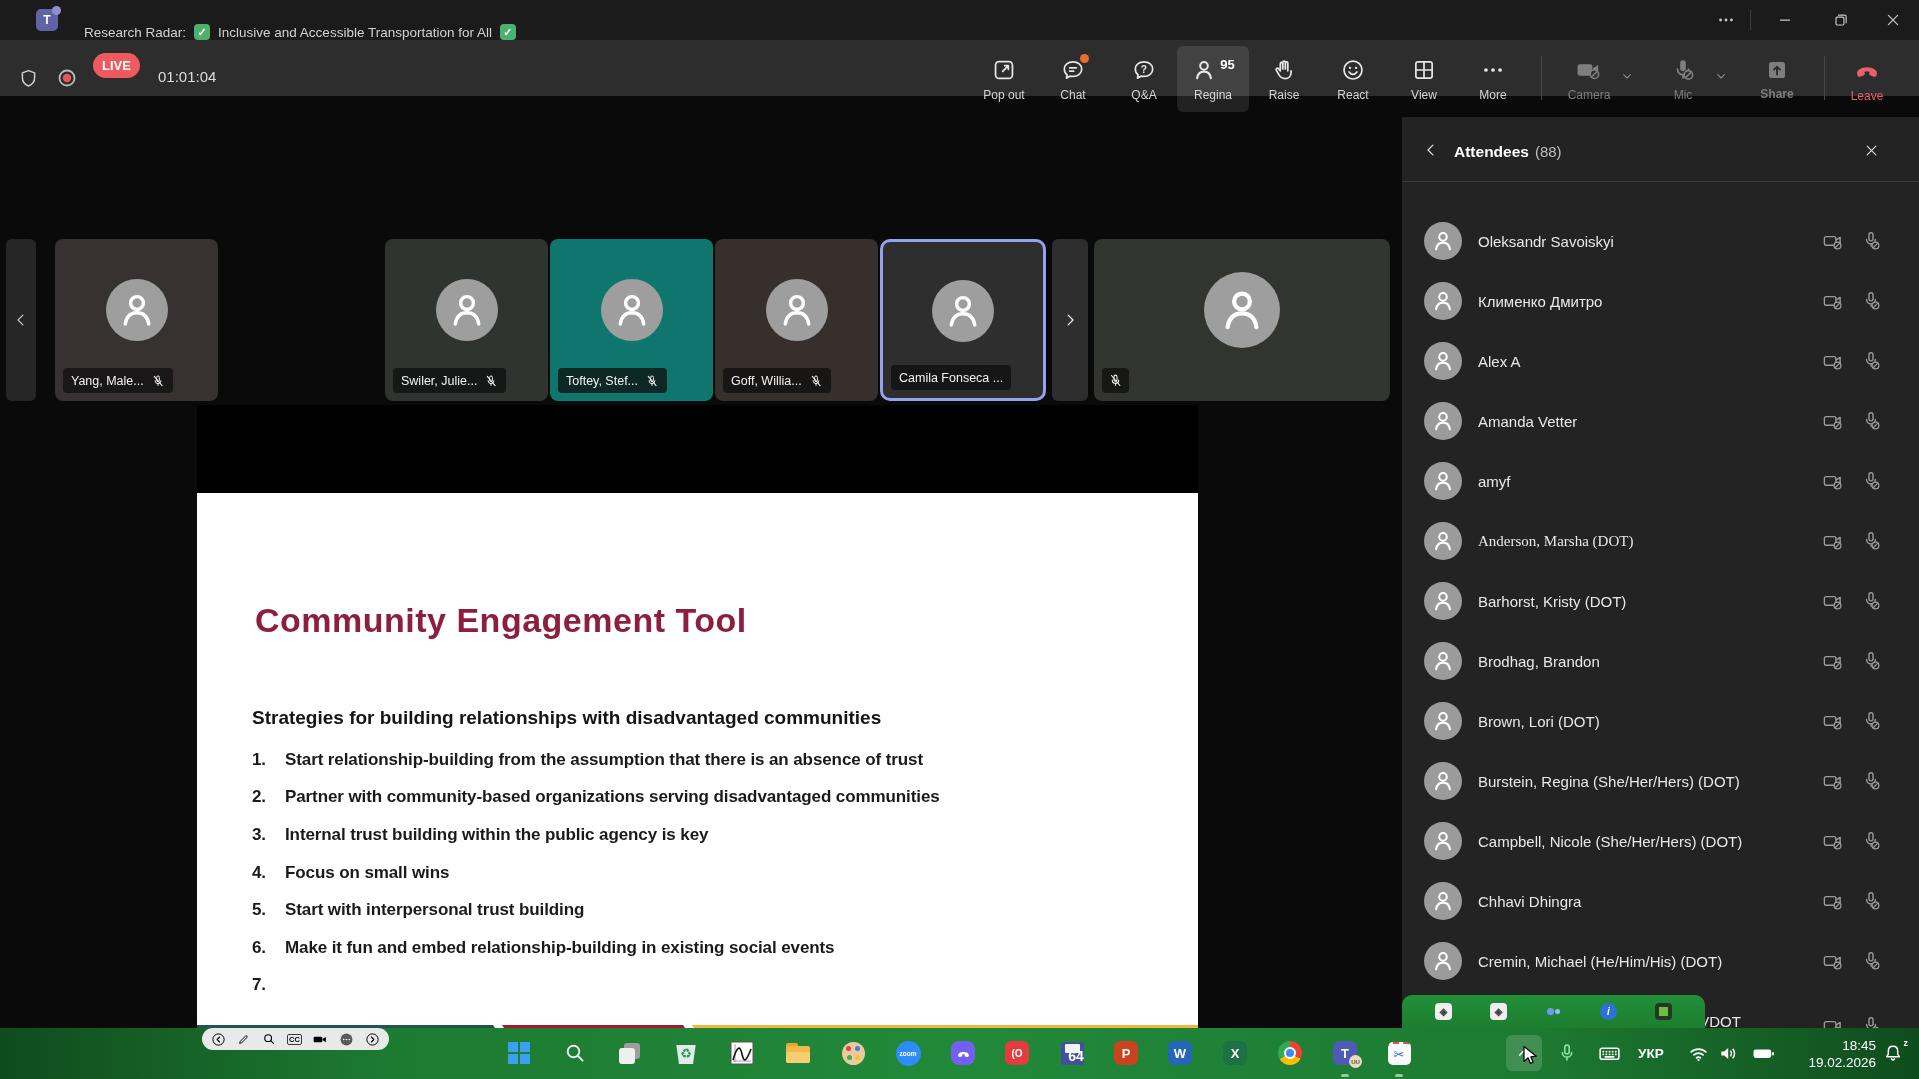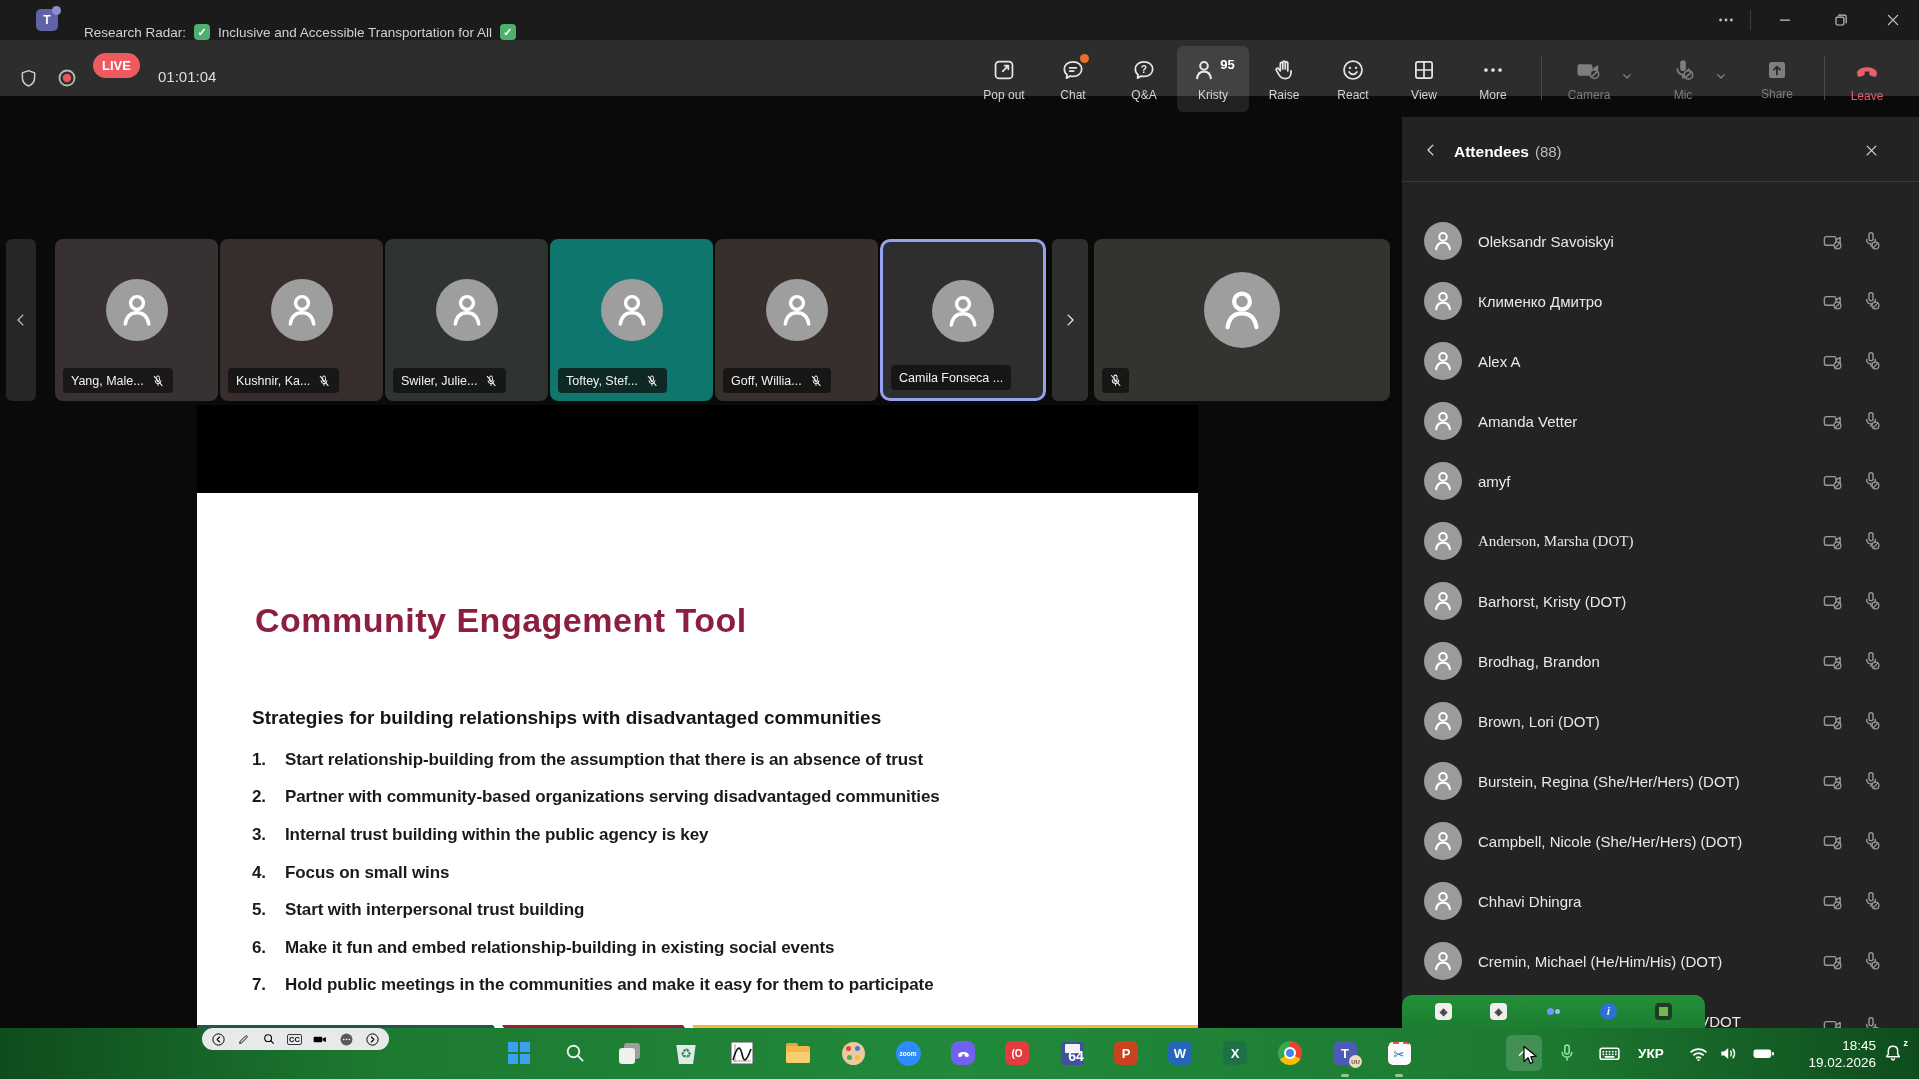--- a/index.html
+++ b/index.html
@@ -304,21 +304,21 @@
         </svg>
       <span class="tlabel">Q&amp;A</span>
     </div>
     <div class="tbtn active" style="left:1177px;width:72px;">
       <div style="display:flex;align-items:flex-start;gap:3px;">
         <svg class="ic" width="26" height="26" viewBox="0 0 24 24">
             <use href="#i-person"></use>
           </svg>
         <span style="font-size:13px;font-weight:bold;color:#fff;">95</span>
       </div>
-      <span class="tlabel">Kristy</span>
+      <span class="tlabel">Regina</span>
     </div>
     <div class="tbtn" style="left:1256px;">
       <svg class="ic" width="26" height="26" viewBox="0 0 24 24">
           <use href="#i-hand"></use>
         </svg>
       <span class="tlabel">Raise</span>
     </div>
     <div class="tbtn" style="left:1325px;">
       <svg class="ic" width="26" height="26" viewBox="0 0 24 24">
           <use href="#i-smiley"></use>
@@ -353,21 +353,21 @@
       <svg class="ic" width="26" height="26" viewBox="0 0 24 24">
           <use href="#i-mic-dis"></use>
         </svg>
       <span class="tlabel">Mic</span>
     </div>
     <div class="abs" style="left:1713px;top:28px;color:#8a8a8a;">
         <svg class="ic" width="16" height="16" viewBox="0 0 24 24">
           <use href="#i-chev-d"></use>
         </svg>
       </div>
-    <div class="tbtn dis" style="left:1749px;">
+    <div class="tbtn dis" style="left:1749px;font-weight:bold;">
       <svg class="ic" width="24" height="24" viewBox="0 0 24 24">
           <use href="#i-share"></use>
         </svg>
       <span class="tlabel">Share</span>
     </div>
     <div class="vsep" style="left:1824px;"></div>
     <div class="tbtn danger" style="left:1839px;">
       <svg class="ic" width="28" height="28" viewBox="0 0 24 24">
           <use href="#i-handset"></use>
         </svg>
@@ -384,33 +384,20 @@
     </div>
 
     <div class="tile" style="left:55px;width:163px;background:#383131;">
       <div class="avatarC" style="width:62px;height:62px;">
           <svg class="ic" width="44" height="44" viewBox="0 0 24 24">
             <use href="#i-person"></use>
           </svg>
         </div>
       <div class="namepill">
           <span>Yang, Male...</span>
-          <svg class="ic" width="14" height="14" viewBox="0 0 24 24">
-            <use href="#i-mic-off"></use>
-          </svg>
-        </div>
-    </div>
-    <div class="tile" style="left:220px;width:163px;background:#372d2d;">
-      <div class="avatarC" style="width:62px;height:62px;">
-          <svg class="ic" width="44" height="44" viewBox="0 0 24 24">
-            <use href="#i-person"></use>
-          </svg>
-        </div>
-      <div class="namepill">
-          <span>Kushnir, Ka...</span>
           <svg class="ic" width="14" height="14" viewBox="0 0 24 24">
             <use href="#i-mic-off"></use>
           </svg>
         </div>
     </div>
     <div class="tile" style="left:385px;width:163px;background:#2f3430;">
       <div class="avatarC" style="width:62px;height:62px;">
           <svg class="ic" width="44" height="44" viewBox="0 0 24 24">
             <use href="#i-person"></use>
           </svg>
@@ -502,21 +489,20 @@
           <div class="sli">
               <span class="n">5.</span>
               <span>Start with interpersonal trust building</span>
             </div>
           <div class="sli">
               <span class="n">6.</span>
               <span>Make it fun and embed relationship-building in existing social events</span>
             </div>
           <div class="sli">
               <span class="n">7.</span>
-              <span>Hold public meetings in the communities and make it easy for them to participate</span>
             </div>
         </div>
 
       </div>
       <svg class="abs" id="stripes" viewBox="0 0 1001 24" preserveAspectRatio="none">
         <rect x="0" y="0" width="1001" height="24" fill="#ffffff"></rect>
         <polygon points="0,0 296,0 312,24 0,24" fill="#20564f"></polygon>
         <polygon points="305,0 486,0 502,24 321,24" fill="#9d1c33"></polygon>
         <polygon points="495,0 1001,0 1001,24 511,24" fill="#f2b63c"></polygon>
       </svg>

